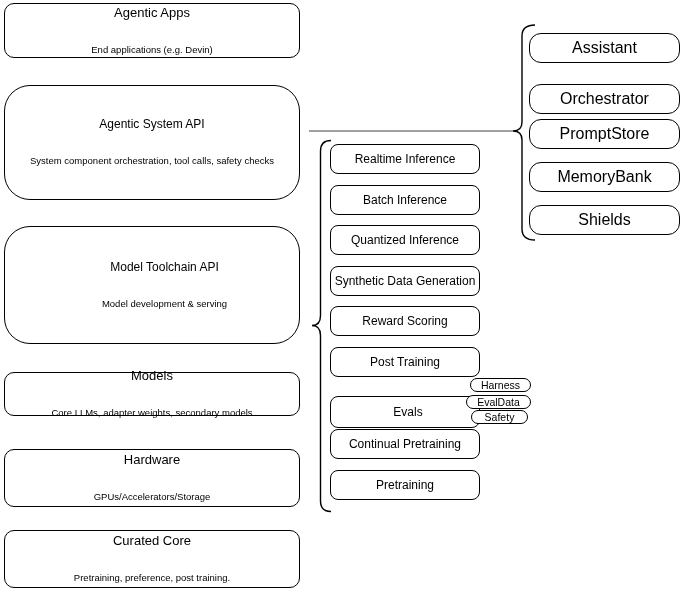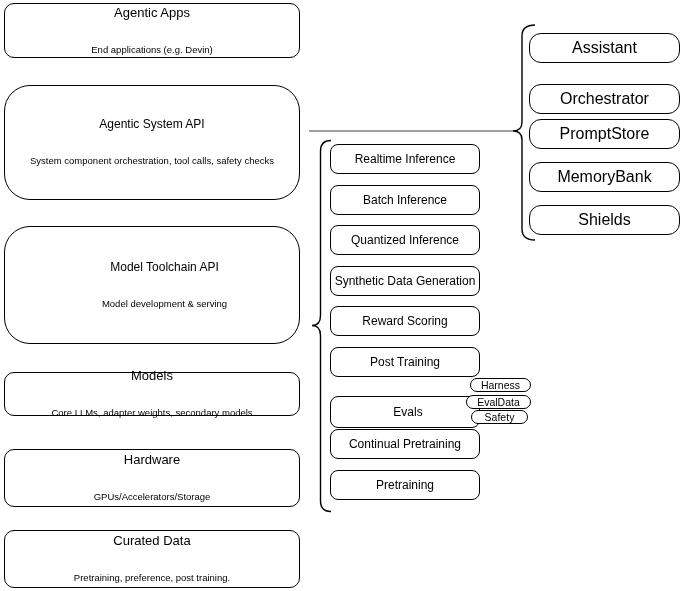--- a/index.html
+++ b/index.html
@@ -59,21 +59,21 @@
     <div class="title">Models</div>
     <div class="subtitle">Core LLMs, adapter weights, secondary models</div>
   </div>
 
   <div class="node layer" style="top:449px;height:58px;">
     <div class="title">Hardware</div>
     <div class="subtitle">GPUs/Accelerators/Storage</div>
   </div>
 
   <div class="node layer" style="top:530px;height:58px;">
-    <div class="title">Curated Data</div>
+    <div class="title">Curated Core</div>
     <div class="subtitle">Pretraining, preference, post training.</div>
   </div>
 
   <div class="node svc" style="top:144px;">Realtime Inference</div>
   <div class="node svc" style="top:185px;">Batch Inference</div>
   <div class="node svc" style="top:225px;">Quantized Inference</div>
   <div class="node svc" style="top:266px;">Synthetic Data Generation</div>
   <div class="node svc" style="top:306px;">Reward Scoring</div>
   <div class="node svc" style="top:347px;">Post Training</div>
   <div class="node svc" style="top:396px;height:32px;padding-left:6px;">Evals</div>

